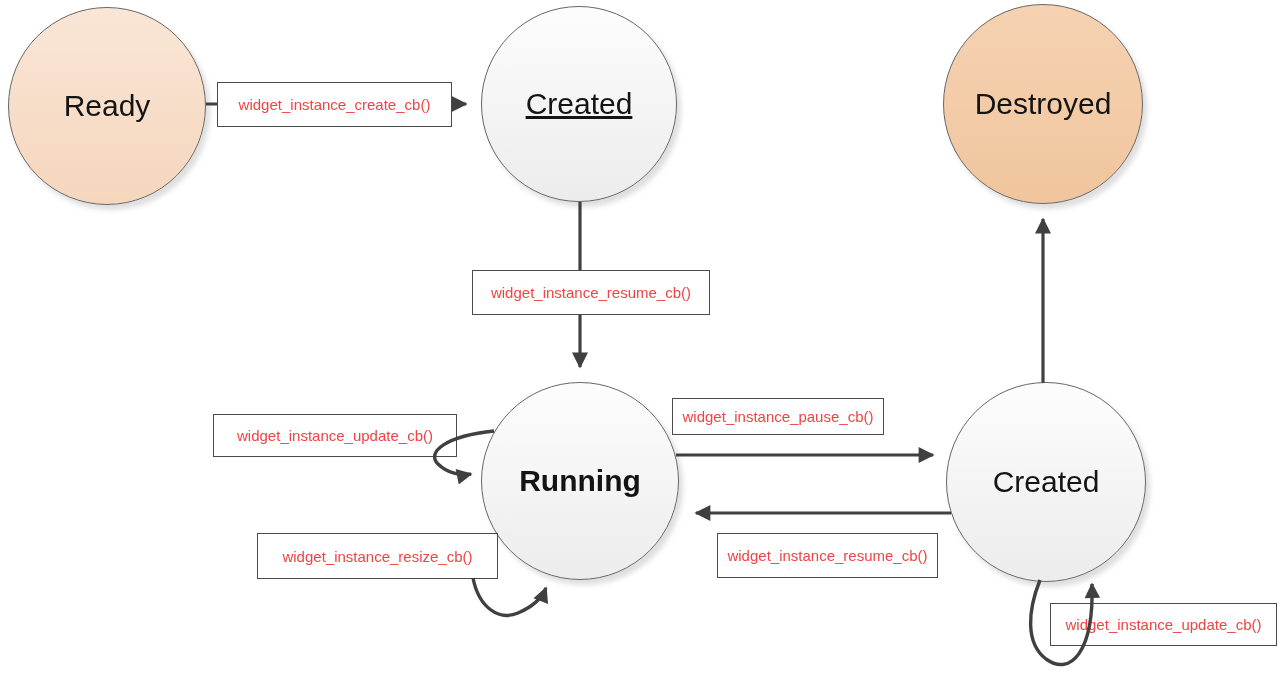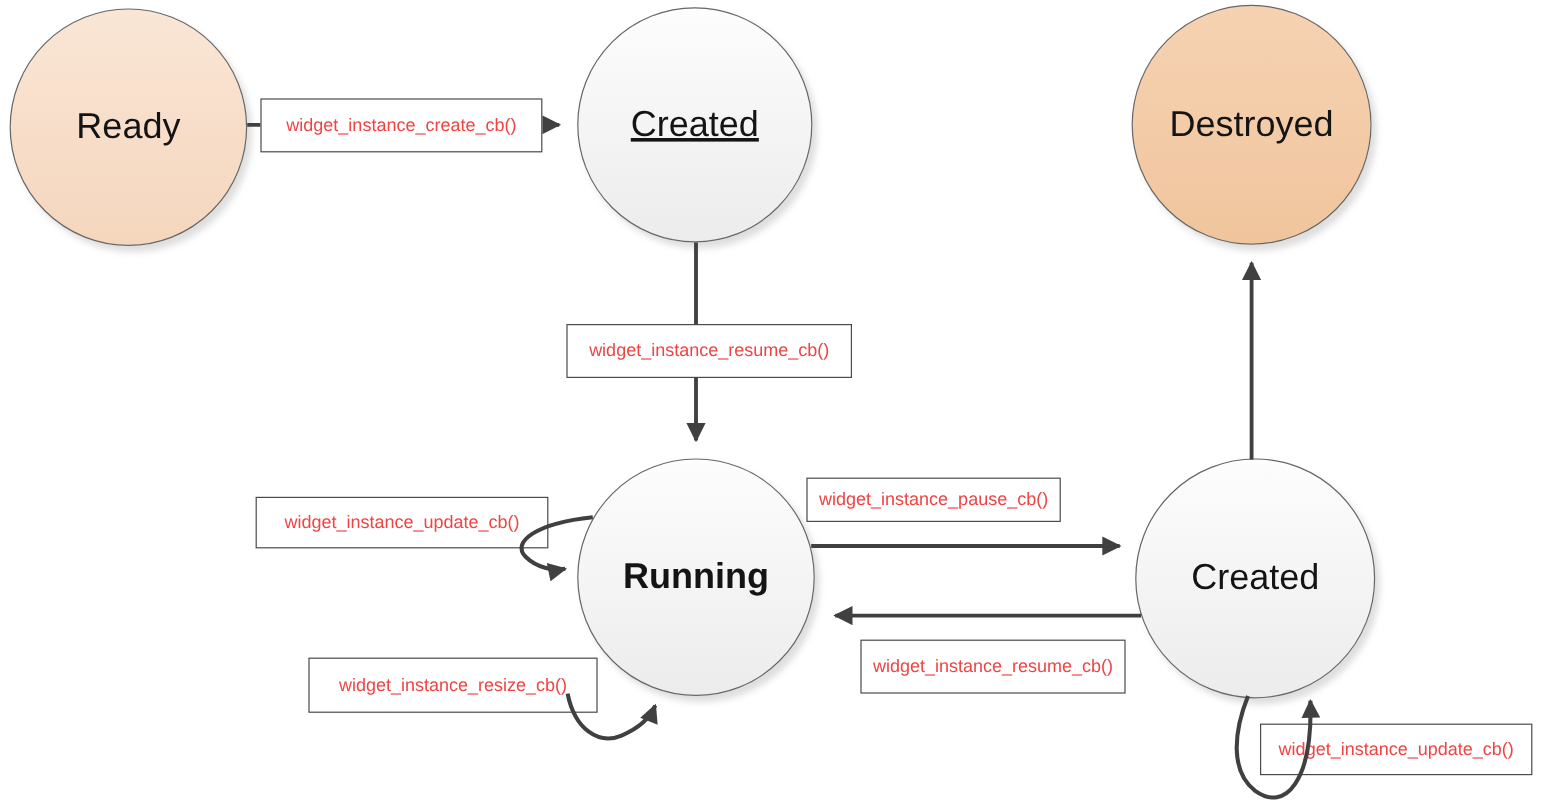--- a/index.html
+++ b/index.html
@@ -71,21 +71,21 @@
     font-size: 15px;
     color: #ef4444;
     box-sizing: border-box;
     white-space: nowrap;
     z-index: 3;
   }
   #label-create         { left: 217px;  top: 82px;  width: 235px; height: 45px; }
   #label-resume-created { left: 472px;  top: 270px; width: 238px; height: 45px; }
   #label-destroy        { left: 927px;  top: 270px; width: 228px; height: 45px; }
   #label-update-running { left: 213px;  top: 414px; width: 244px; height: 43px; }
-  #label-resize-running { left: 257px;  top: 548px; width: 241px; height: 46px; }
+  #label-resize-running { left: 257px;  top: 533px; width: 241px; height: 46px; }
   #label-pause          { left: 672px;  top: 398px; width: 212px; height: 37px; }
   #label-resume-paused  { left: 717px;  top: 533px; width: 221px; height: 45px; }
   #label-update-paused  { left: 1050px; top: 603px; width: 227px; height: 43px; }
 </style>
 </head>
 <body>
 
 <div id="canvas">
 
   <div id="state-ready" class="state peach">

